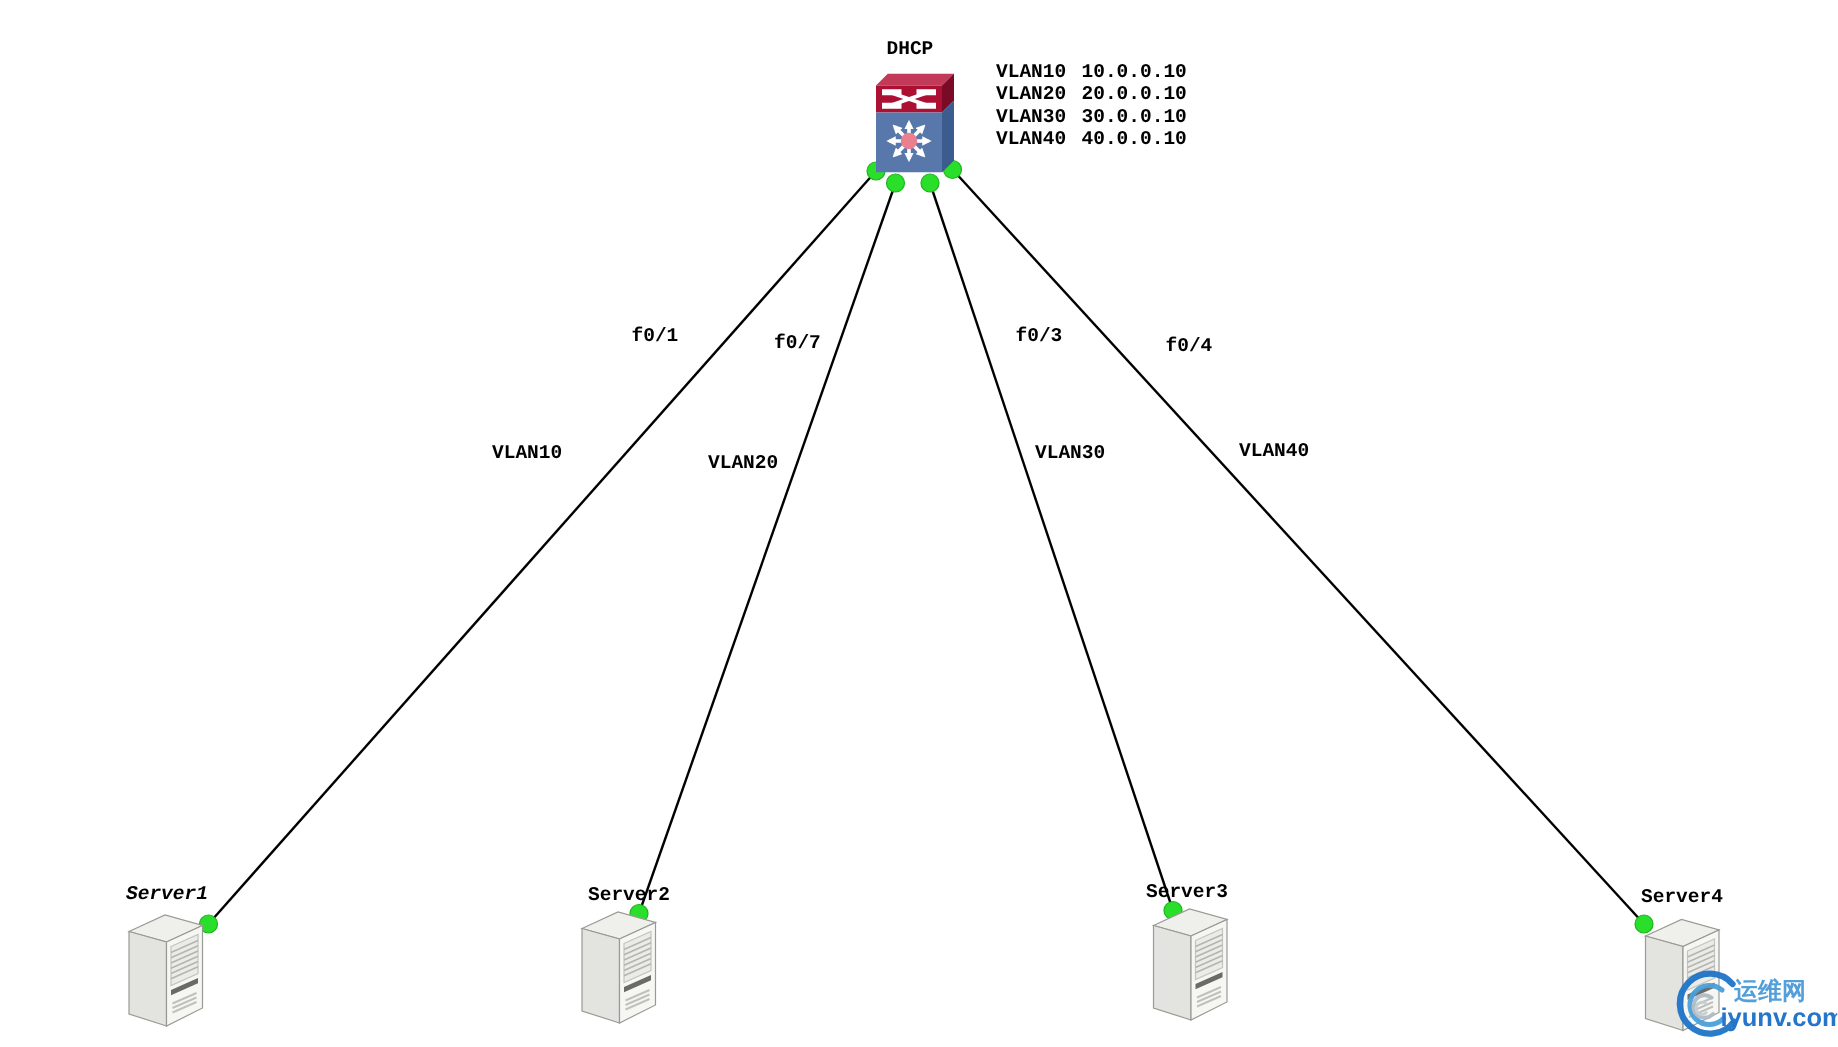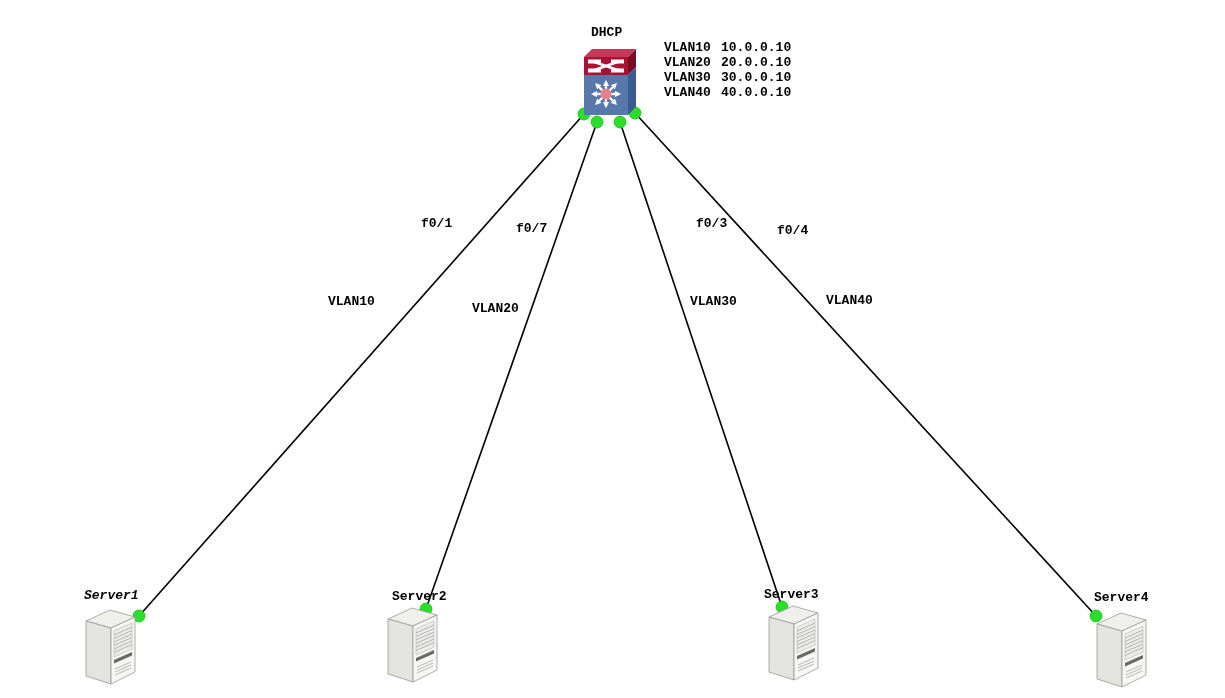--- a/index.html
+++ b/index.html
@@ -193,21 +193,21 @@
       <span class="pool-ip">30.0.0.10</span>
     </div>
     <div class="pool-row">
       <span class="pool-vlan">VLAN40</span>
       <span class="pool-ip">40.0.0.10</span>
     </div>
   </div>
 
   <span class="lbl" style="left:421px; top:217px;">f0/1</span>
   <span class="lbl" style="left:516px; top:222px;">f0/7</span>
-  <span class="lbl" style="left:696px; top:217px;">f0/3</span>
+  <span class="lbl" style="left:677px; top:217px;">f0/3</span>
   <span class="lbl" style="left:777px; top:224px;">f0/4</span>
 
   <span class="lbl" style="left:328px; top:295px;">VLAN10</span>
   <span class="lbl" style="left:472px; top:302px;">VLAN20</span>
   <span class="lbl" style="left:690px; top:295px;">VLAN30</span>
   <span class="lbl" style="left:826px; top:294px;">VLAN40</span>
 
   <span class="lbl" style="left:84px;   top:589px;font-style:italic;">Server1</span>
   <svg class="node-icon" style="left:80px; top:604px;" width="62" height="82" viewBox="0 0 62 82">
     <use href="#server-icon-def" xlink:href="#server-icon-def"></use>
@@ -221,14 +221,24 @@
   <span class="lbl" style="left:764px;  top:588px;">Server3</span>
   <svg class="node-icon" style="left:763px; top:600px;" width="62" height="82" viewBox="0 0 62 82">
     <use href="#server-icon-def" xlink:href="#server-icon-def"></use>
   </svg>
 
   <span class="lbl" style="left:1094px; top:591px;font-family:Liberation Mono, monospace;">Server4</span>
   <svg class="node-icon" style="left:1091px; top:607px;" width="62" height="82" viewBox="0 0 62 82">
     <use href="#server-icon-def" xlink:href="#server-icon-def"></use>
   </svg>
 
+  <div class="watermark">
+    <svg class="wm-logo" width="52" height="54" viewBox="0 0 52 54">
+      <path d="M 43,12 A 20,20 0 1 0 44,37" fill="none" stroke="#1f74c8" stroke-width="4.2" stroke-linecap="round"></path>
+      <path d="M 36,16 A 13,13 0 1 0 37,35" fill="none" stroke="#4aa0dc" stroke-width="3.4" stroke-linecap="round"></path>
+      <path d="M 29,21 A 7.5,7.5 0 1 0 30,32" fill="none" stroke="#b0bcc6" stroke-width="2.6" stroke-linecap="round"></path>
+      <path d="M 25,25 A 4,4 0 1 0 25.5,31" fill="none" stroke="#c4ced6" stroke-width="2" stroke-linecap="round"></path>
+    </svg>
+    <span class="wm-site">运维网</span>
+    <span class="wm-domain">iyunv.com</span>
+  </div>
 
 </div>
 
 </body></html>

